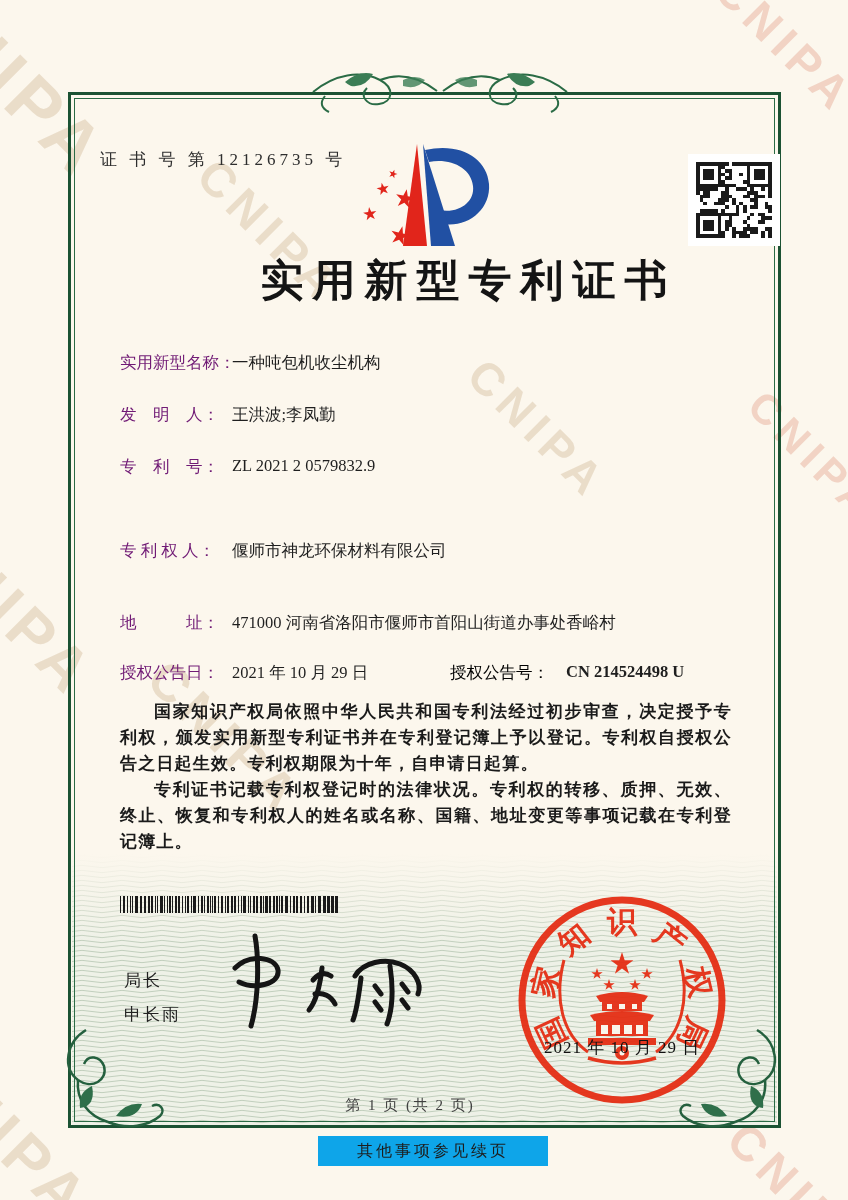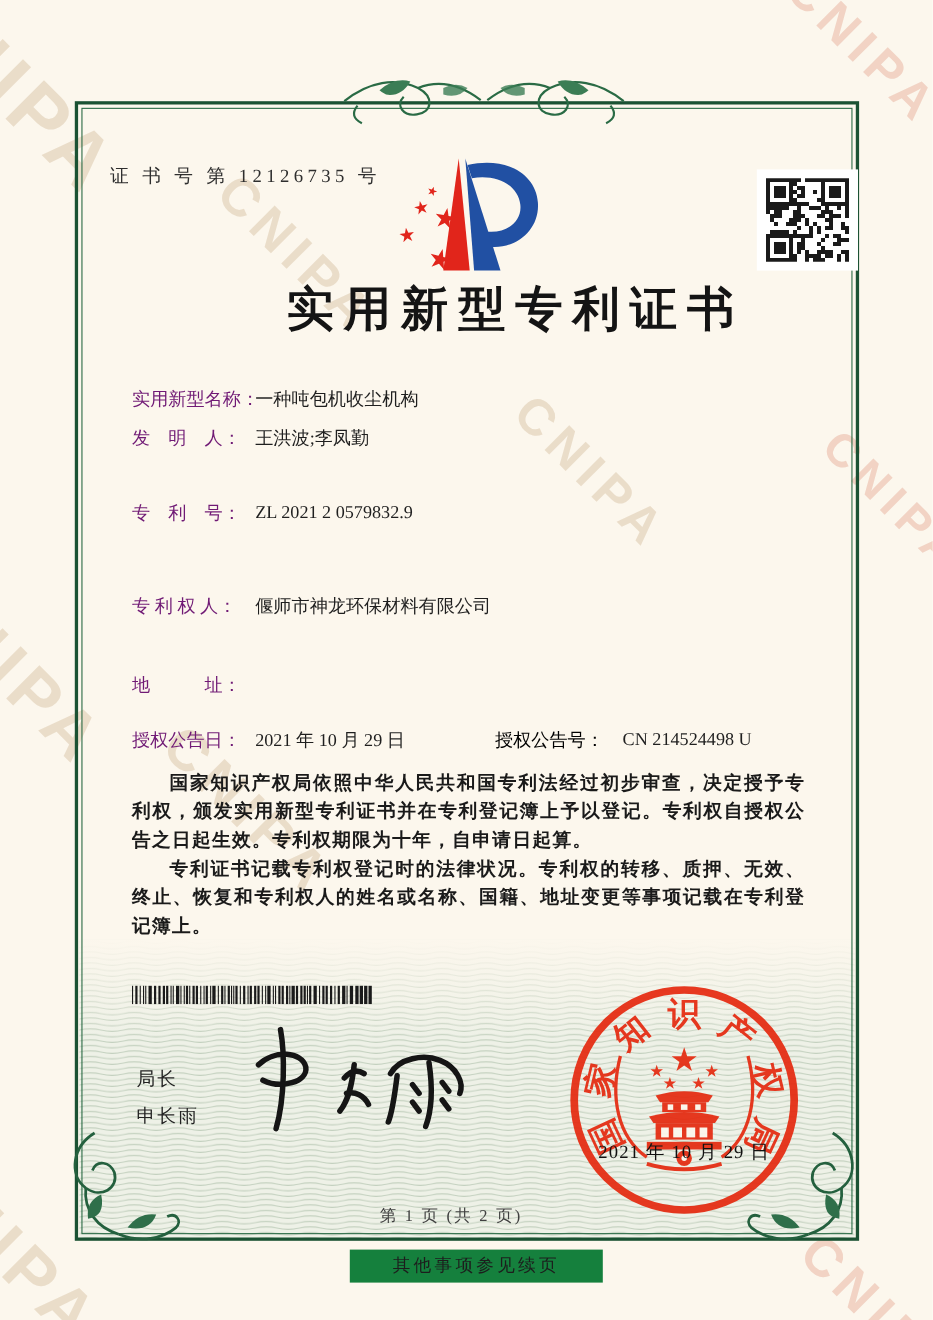--- a/index.html
+++ b/index.html
@@ -22,37 +22,37 @@
   .cert-no{position:absolute;left:100px;top:148px;font-size:17px;letter-spacing:4px;color:#2e2e2e;z-index:3;}
   .title{position:absolute;left:68px;top:252px;width:707px;text-align:center;font-size:43px;
          font-weight:bold;letter-spacing:9px;color:#141414;z-index:3;margin-left:47px;}
   .qr-box{position:absolute;left:688px;top:154px;width:92px;height:92px;background:#fff;z-index:3;}
   .qr-box svg{position:absolute;left:8px;top:8px;}
   .logo{position:absolute;left:355px;top:142px;z-index:3;}
   .field-row{position:absolute;left:120px;height:24px;width:660px;font-size:16.5px;z-index:3;white-space:nowrap;}
   .field-label{position:absolute;left:0;color:#701a75;}
   .field-value{position:absolute;left:112px;color:#1f1f1f;}
   .grant-label{position:absolute;left:330px;color:#000000;}
-  .grant-value{position:absolute;left:446px;color:#1f1f1f;}
+  .grant-value{position:absolute;left:446px;color:#1f1f1f;font-weight:bold;}
   .paras{position:absolute;left:120px;top:699px;width:612px;font-size:17px;line-height:26px;
          letter-spacing:1.2px;color:#1a1a1a;z-index:3;text-align:justify;}
   .paras p{margin:0;text-indent:2em;font-weight:bold;}
   .barcode{position:absolute;left:120px;top:896px;z-index:3;}
   .signer-title{position:absolute;left:124px;top:969px;font-family:"Liberation Sans",sans-serif;
                 font-size:17px;color:#222;z-index:3;letter-spacing:2px;}
   .signer-name{position:absolute;left:124px;top:1003px;font-family:"Liberation Sans",sans-serif;
                font-size:17px;color:#222;z-index:3;letter-spacing:2px;text-align:right;}
   .signature{position:absolute;left:225px;top:928px;z-index:3;}
   .seal{position:absolute;left:508px;top:886px;z-index:2;}
   .seal-char{font-family:"Liberation Serif","DejaVu Serif",serif;font-weight:bold;font-size:30px;}
   .seal-date{position:absolute;left:520px;top:1036px;width:204px;text-align:center;font-size:17px;
              letter-spacing:1px;color:#111;z-index:3;}
   .page-info{position:absolute;left:300px;top:1096px;width:220px;text-align:center;font-size:15px;
              color:#404040;z-index:3;letter-spacing:2px;}
-  .cont-note{position:absolute;left:318px;top:1136px;width:230px;height:30px;background:#15803d;
+  .cont-note{position:absolute;left:318px;top:1136px;width:230px;height:30px;background:#0ea5e9;
              text-align:center;font-size:16px;letter-spacing:3px;color:#1d1d1d;line-height:30px;z-index:3;}
   .orn{position:absolute;z-index:2;pointer-events:none;}
 </style>
 </head>
 <body>
 
 <div class="page">
 
   <span class="wm" style="left:-55px;top:-44px;font-size:72px;">CNIPA</span>
   <span class="wm" style="left:225px;top:148px;font-size:48px;">CNIPA</span>
@@ -378,34 +378,35 @@
         <rect x="20" y="20" width="1" height="1"></rect>
       </svg>
   </div>
 
   <div class="title">实用新型专利证书</div>
 
   <div class="field-row" style="top:352px;">
     <span class="field-label">实用新型名称：</span>
     <span class="field-value">一种吨包机收尘机构</span>
   </div>
-  <div class="field-row" style="top:388px;">
+  <div class="field-row" style="top:404px;">
     <span class="field-label">发　明　人：</span>
     <span class="field-value">王洪波;李凤勤</span>
   </div>
   <div class="field-row" style="top:456px;">
     <span class="field-label">专　利　号：</span>
     <span class="field-value">ZL 2021 2 0579832.9</span>
   </div>
   <div class="field-row" style="top:540px;">
     <span class="field-label">专 利 权 人：</span>
     <span class="field-value">偃师市神龙环保材料有限公司</span>
   </div>
   <div class="field-row" style="top:612px;">
     <span class="field-label">地　　　址：</span>
+    <span class="field-value">471000 河南省洛阳市偃师市首阳山街道办事处香峪村</span>
   </div>
   <div class="field-row" style="top:662px;">
     <span class="field-label">授权公告日：</span>
     <span class="field-value">2021 年 10 月 29 日</span>
     <span class="grant-label">授权公告号：</span>
     <span class="grant-value">CN 214524498 U</span>
   </div>
 
   <div class="paras">
     <p>国家知识产权局依照中华人民共和国专利法经过初步审查，决定授予专利权，颁发实用新型专利证书并在专利登记簿上予以登记。专利权自授权公告之日起生效。专利权期限为十年，自申请日起算。</p>

